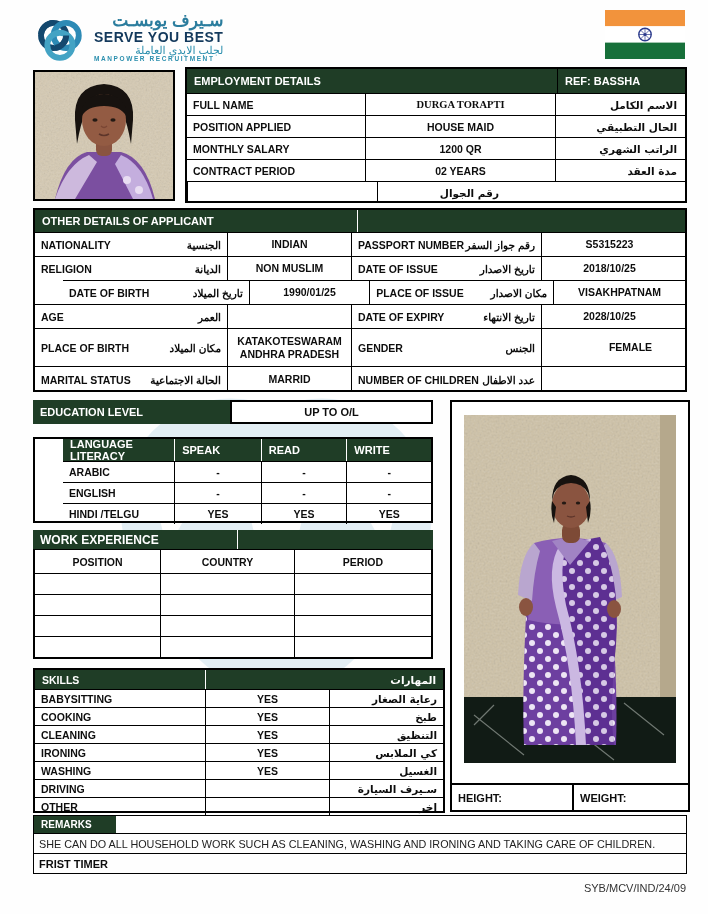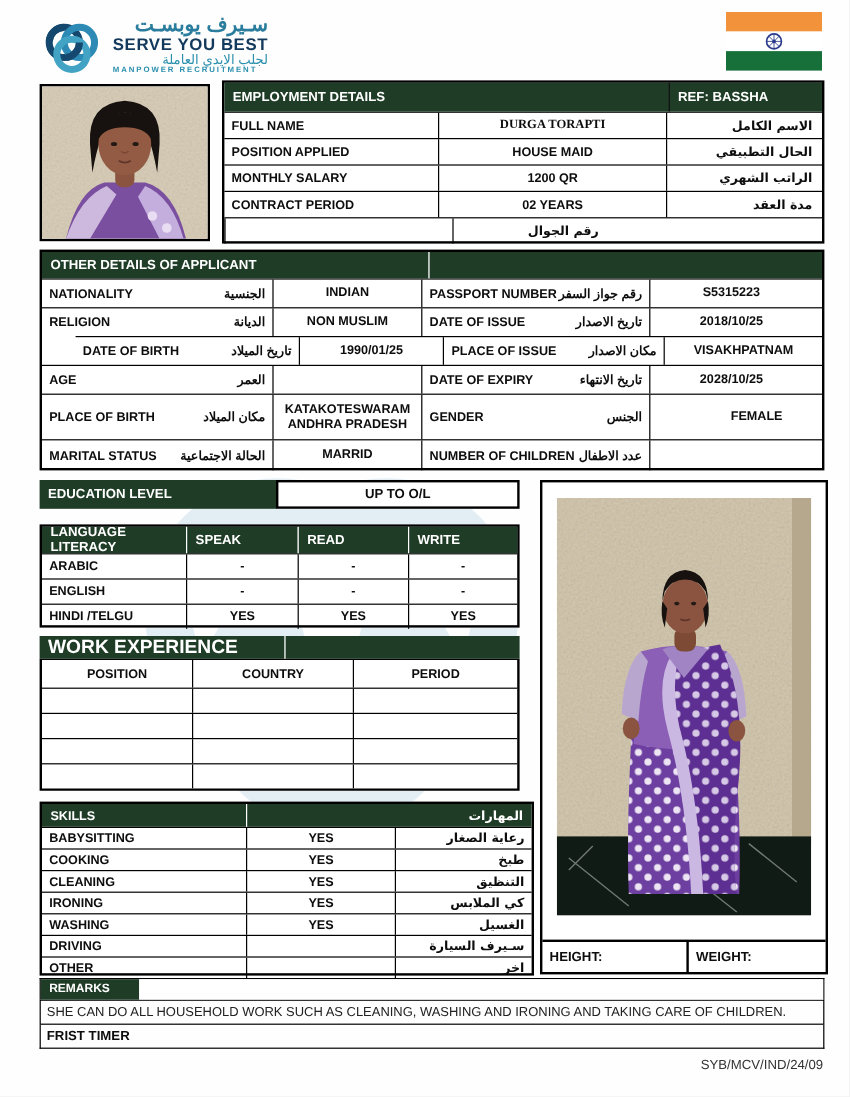--- a/index.html
+++ b/index.html
@@ -212,21 +212,21 @@
         </div>
       <div class="cell ctr val" style="width:136px;"></div>
     </div>
   </div>
 
   <div class="abs" style="left:33px;top:400px;width:400px;height:24px;display:flex;">
     <div class="greenbar" style="width:197px;height:24px;">EDUCATION LEVEL</div>
     <div style="width:203px;height:24px;border:2px solid #000;box-sizing:border-box;display:flex;align-items:center;justify-content:center;font-size:11px;font-weight:bold;background:#fff;">UP TO O/L</div>
   </div>
 
-  <div class="abs tbl" style="left:33px;top:437px;width:400px;height:86px;">
+  <div class="abs tbl" style="left:33px;top:437px;width:400px;height:86px;padding-left:28px;">
     <div class="trow first" style="height:22px;">
       <div class="greenbar cell nol" style="width:120px;">LANGUAGE LITERACY</div>
       <div class="greenbar cell" style="width:93px;border-left-color:#fff;">SPEAK</div>
       <div class="greenbar cell" style="width:92px;border-left-color:#fff;">READ</div>
       <div class="greenbar cell" style="width:91px;border-left-color:#fff;">WRITE</div>
     </div>
     <div class="trow" style="height:21px;">
       <div class="cell nol" style="width:120px;">ARABIC</div>
       <div class="cell ctr" style="width:93px;">-</div>
       <div class="cell ctr" style="width:92px;">-</div>
@@ -241,21 +241,21 @@
     <div class="trow" style="height:21px;">
       <div class="cell nol" style="width:120px;">HINDI /TELGU</div>
       <div class="cell ctr" style="width:93px;">YES</div>
       <div class="cell ctr" style="width:92px;">YES</div>
       <div class="cell ctr" style="width:91px;">YES</div>
     </div>
   </div>
 
   <div class="abs" style="left:33px;top:530px;width:400px;">
     <div style="display:flex;">
-      <div class="greenbar" style="width:204px;height:19px;font-size:16px;">WORK EXPERIENCE</div>
+      <div class="greenbar" style="width:204px;height:19px;font-size:12px;">WORK EXPERIENCE</div>
       <div class="greenbar" style="width:196px;height:19px;border-left:1px solid #fff;"></div>
     </div>
     <div class="tbl" style="width:400px;border-top-width:1.5px;">
       <div class="trow first" style="height:23px;">
         <div class="cell nol ctr" style="width:125px;">POSITION</div>
         <div class="cell ctr" style="width:134px;">COUNTRY</div>
         <div class="cell ctr" style="width:137px;">PERIOD</div>
       </div>
       <div class="trow" style="height:21px;">
         <div class="cell nol" style="width:125px;"></div>

